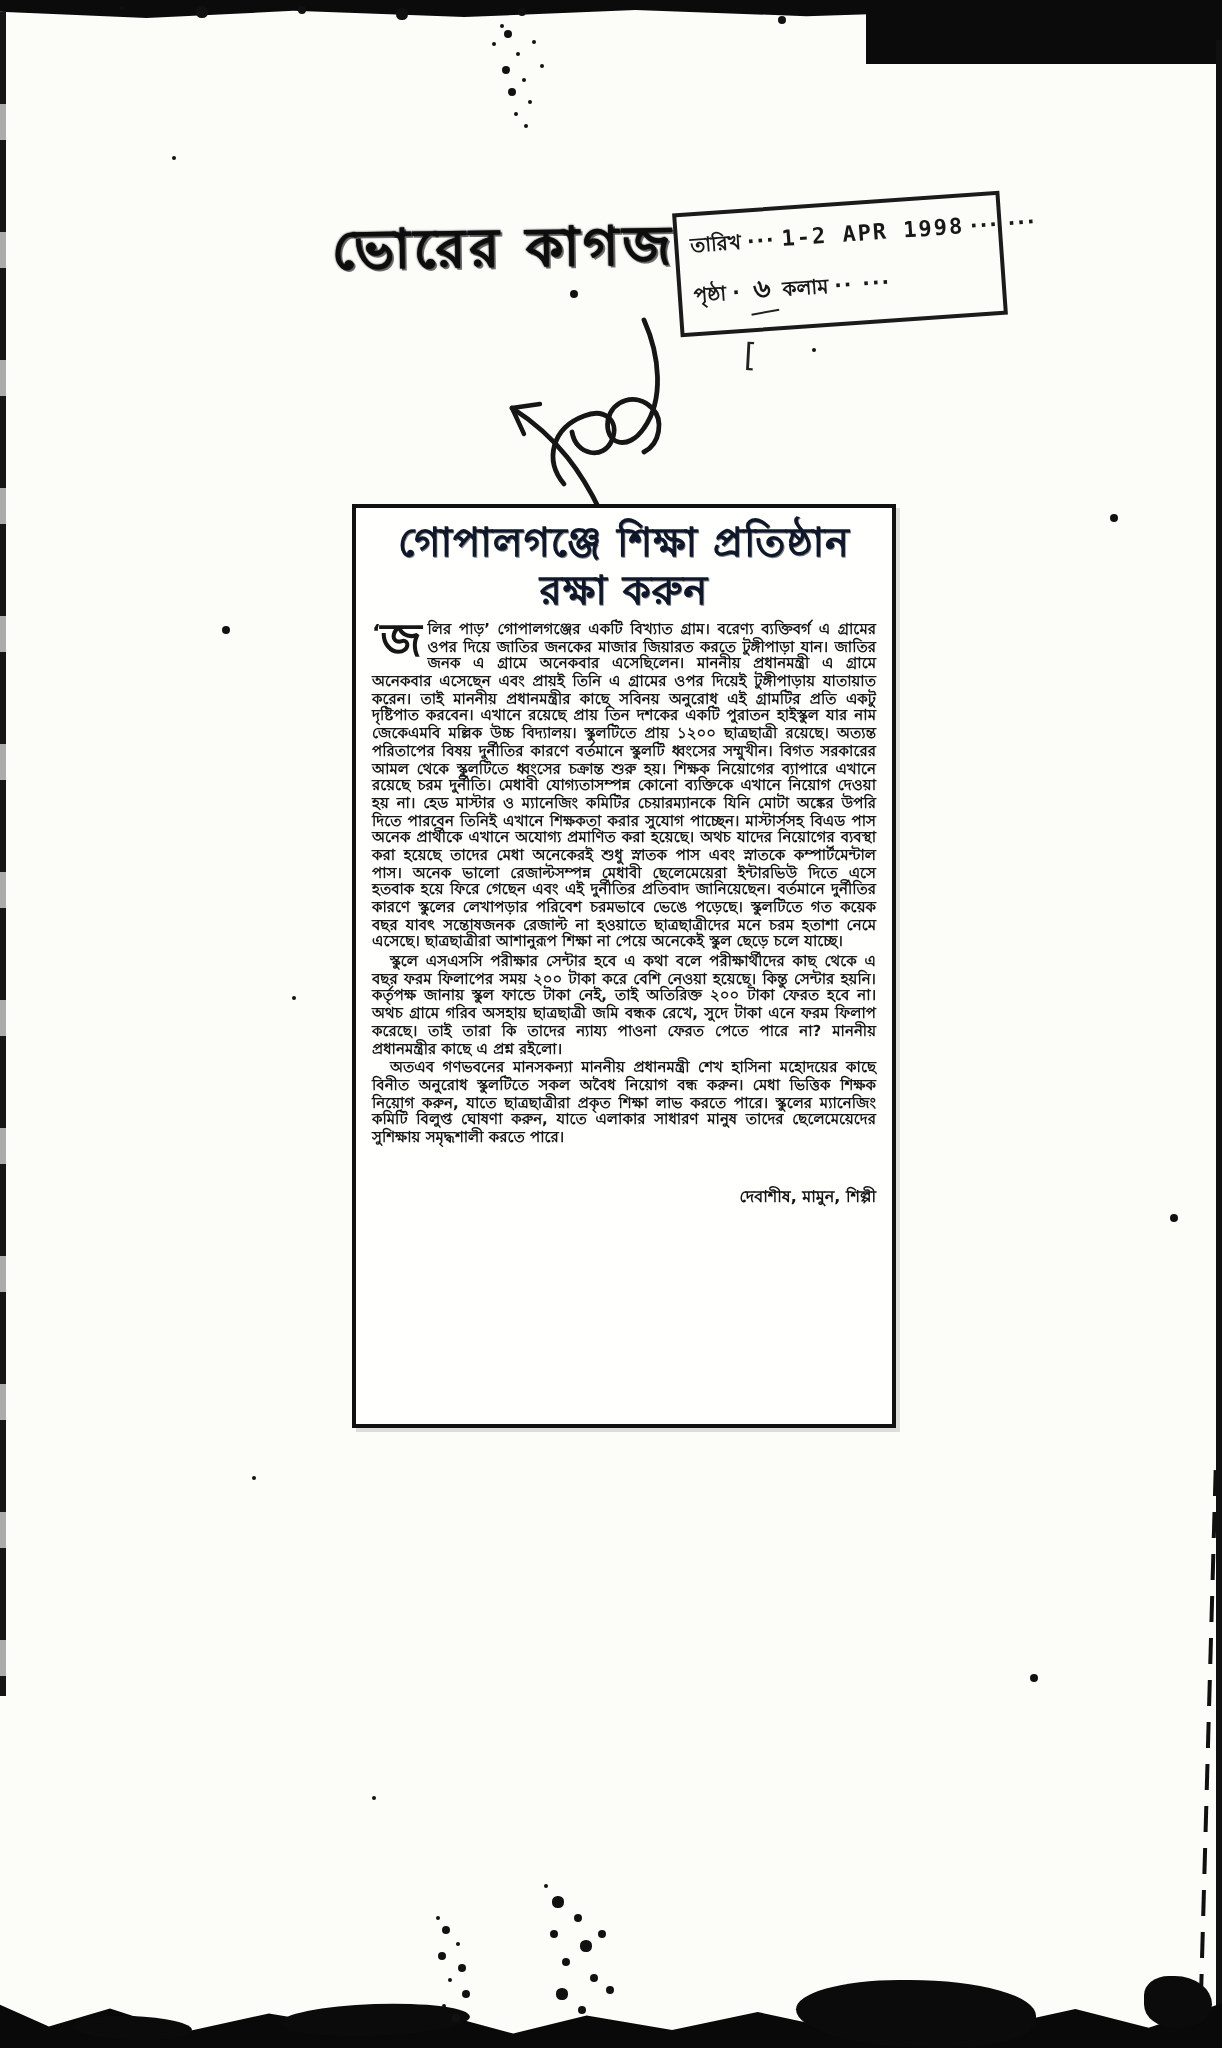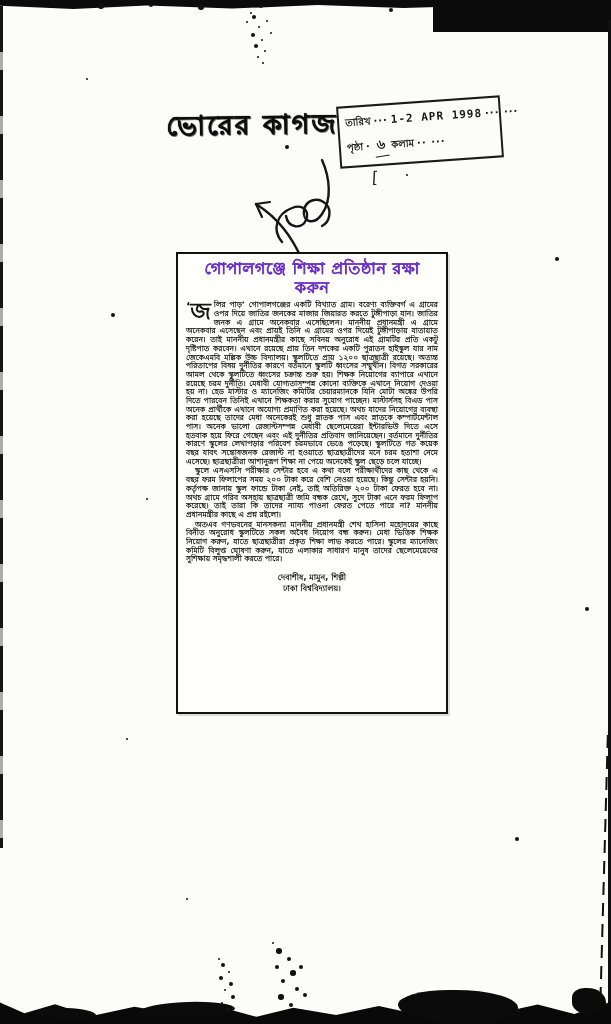--- a/index.html
+++ b/index.html
@@ -58,31 +58,31 @@
   
   .handwriting{position:absolute;left:226px;top:152px;width:130px;height:120px;}
   
   .clipping{
     position:absolute;left:176px;top:252px;width:272px;height:462px;
     border:2px solid #111;background:#fffffe;box-sizing:border-box;
     padding:5px 8px 4px 8px;overflow:hidden;
     box-shadow:2px 2px 0 rgba(0,0,0,.12);
   }
   .headline{
-    margin:0 0 4px 0;text-align:center;font-size:16px;font-weight:bold;
-    letter-spacing:.5px;color:#6d28d9;line-height:1.2;
+    margin:0 0 4px 0;text-align:center;font-size:20px;font-weight:bold;
+    letter-spacing:.5px;color:#0f172a;line-height:1.2;
     text-shadow:.4px .4px 0 rgba(0,0,0,.5);
   }
   .bodytext{font-size:7.5px;line-height:1.16;text-align:justify;color:#161616;font-weight:bold;}
   .bodytext p{margin:0 0 1px 0;}
   .bodytext p.indent{text-indent:9px;}
   .dropcap-wrap{float:left;margin:1px 3px 0 0;line-height:.85;}
   .dropcap-quote{font-size:11px;font-weight:bold;vertical-align:top;}
   .dropcap{font-size:23px;font-weight:bold;}
-  .signature{margin-top:9px;text-align:center;font-size:8px;font-weight:bold;line-height:1.35;color:#141414;}
+  .signature{margin-top:20px;text-align:right;font-size:8px;font-weight:bold;line-height:1.35;color:#141414;}
   .bracket-mark{position:absolute;left:372px;top:168px;font-size:16px;color:#222;transform:rotate(3deg);}
 </style>
 </head>
 <body>
 
 <div class="scan-top"></div>
 <div class="corner-tr"></div>
 <div class="edge-left"></div>
 <div class="edge-right"></div>
 <div class="edge-right-dash"></div>
@@ -124,16 +124,15 @@
 </svg>
 
 <article class="clipping">
   <h1 class="headline">গোপালগঞ্জে শিক্ষা প্রতিষ্ঠান রক্ষা করুন</h1>
   <div class="bodytext">
     <p><span class="dropcap-wrap"><span class="dropcap-quote">‘</span><span class="dropcap">জ</span></span><span>লির পাড়’ গোপালগঞ্জের একটি বিখ্যাত গ্রাম। বরেণ্য ব্যক্তিবর্গ এ গ্রামের ওপর দিয়ে জাতির জনকের মাজার জিয়ারত করতে টুঙ্গীপাড়া যান। জাতির জনক এ গ্রামে অনেকবার এসেছিলেন। মাননীয় প্রধানমন্ত্রী এ গ্রামে অনেকবার এসেছেন এবং প্রায়ই তিনি এ গ্রামের ওপর দিয়েই টুঙ্গীপাড়ায় যাতায়াত করেন। তাই মাননীয় প্রধানমন্ত্রীর কাছে সবিনয় অনুরোধ এই গ্রামটির প্রতি একটু দৃষ্টিপাত করবেন। এখানে রয়েছে প্রায় তিন দশকের একটি পুরাতন হাইস্কুল যার নাম জেকেএমবি মল্লিক উচ্চ বিদ্যালয়। স্কুলটিতে প্রায় ১২০০ ছাত্রছাত্রী রয়েছে। অত্যন্ত পরিতাপের বিষয় দুর্নীতির কারণে বর্তমানে স্কুলটি ধ্বংসের সম্মুখীন। বিগত সরকারের আমল থেকে স্কুলটিতে ধ্বংসের চক্রান্ত শুরু হয়। শিক্ষক নিয়োগের ব্যাপারে এখানে রয়েছে চরম দুর্নীতি। মেধাবী যোগ্যতাসম্পন্ন কোনো ব্যক্তিকে এখানে নিয়োগ দেওয়া হয় না। হেড মাস্টার ও ম্যানেজিং কমিটির চেয়ারম্যানকে যিনি মোটা অঙ্কের উপরি দিতে পারবেন তিনিই এখানে শিক্ষকতা করার সুযোগ পাচ্ছেন। মাস্টার্সসহ বিএড পাস অনেক প্রার্থীকে এখানে অযোগ্য প্রমাণিত করা হয়েছে। অথচ যাদের নিয়োগের ব্যবস্থা করা হয়েছে তাদের মেধা অনেকেরই শুধু স্নাতক পাস এবং স্নাতকে কম্পার্টমেন্টাল পাস। অনেক ভালো রেজাল্টসম্পন্ন মেধাবী ছেলেমেয়েরা ইন্টারভিউ দিতে এসে হতবাক হয়ে ফিরে গেছেন এবং এই দুর্নীতির প্রতিবাদ জানিয়েছেন। বর্তমানে দুর্নীতির কারণে স্কুলের লেখাপড়ার পরিবেশ চরমভাবে ভেঙে পড়েছে। স্কুলটিতে গত কয়েক বছর যাবৎ সন্তোষজনক রেজাল্ট না হওয়াতে ছাত্রছাত্রীদের মনে চরম হতাশা নেমে এসেছে। ছাত্রছাত্রীরা আশানুরূপ শিক্ষা না পেয়ে অনেকেই স্কুল ছেড়ে চলে যাচ্ছে।</span></p>
     <p class="indent">স্কুলে এসএসসি পরীক্ষার সেন্টার হবে এ কথা বলে পরীক্ষার্থীদের কাছ থেকে এ বছর ফরম ফিলাপের সময় ২০০ টাকা করে বেশি নেওয়া হয়েছে। কিন্তু সেন্টার হয়নি। কর্তৃপক্ষ জানায় স্কুল ফান্ডে টাকা নেই, তাই অতিরিক্ত ২০০ টাকা ফেরত হবে না। অথচ গ্রামে গরিব অসহায় ছাত্রছাত্রী জমি বন্ধক রেখে, সুদে টাকা এনে ফরম ফিলাপ করেছে। তাই তারা কি তাদের ন্যায্য পাওনা ফেরত পেতে পারে না? মাননীয় প্রধানমন্ত্রীর কাছে এ প্রশ্ন রইলো।</p>
     <p class="indent">অতএব গণভবনের মানসকন্যা মাননীয় প্রধানমন্ত্রী শেখ হাসিনা মহোদয়ের কাছে বিনীত অনুরোধ স্কুলটিতে সকল অবৈধ নিয়োগ বন্ধ করুন। মেধা ভিত্তিক শিক্ষক নিয়োগ করুন, যাতে ছাত্রছাত্রীরা প্রকৃত শিক্ষা লাভ করতে পারে। স্কুলের ম্যানেজিং কমিটি বিলুপ্ত ঘোষণা করুন, যাতে এলাকার সাধারণ মানুষ তাদের ছেলেমেয়েদের সুশিক্ষায় সমৃদ্ধশালী করতে পারে।</p>
     <div class="signature">
       <div>দেবাশীষ, মামুন, শিল্পী</div>
-      <div>ঢাকা বিশ্ববিদ্যালয়।</div>
     </div>
   </div>
 </article>
 
 </body></html>

